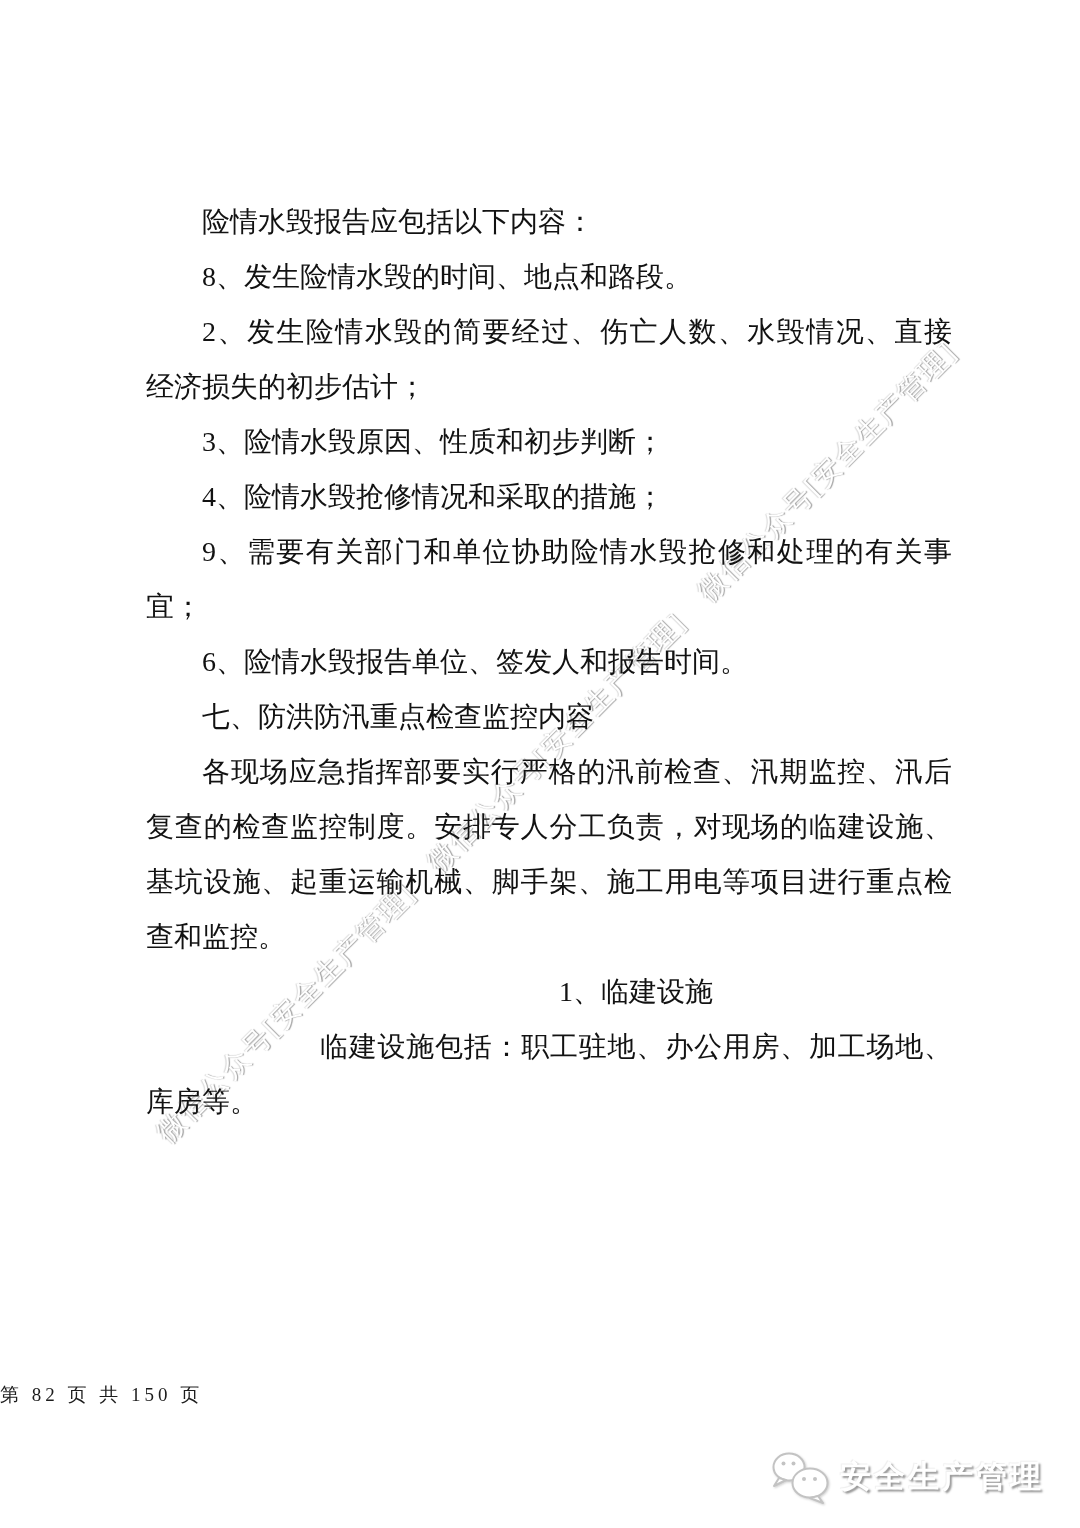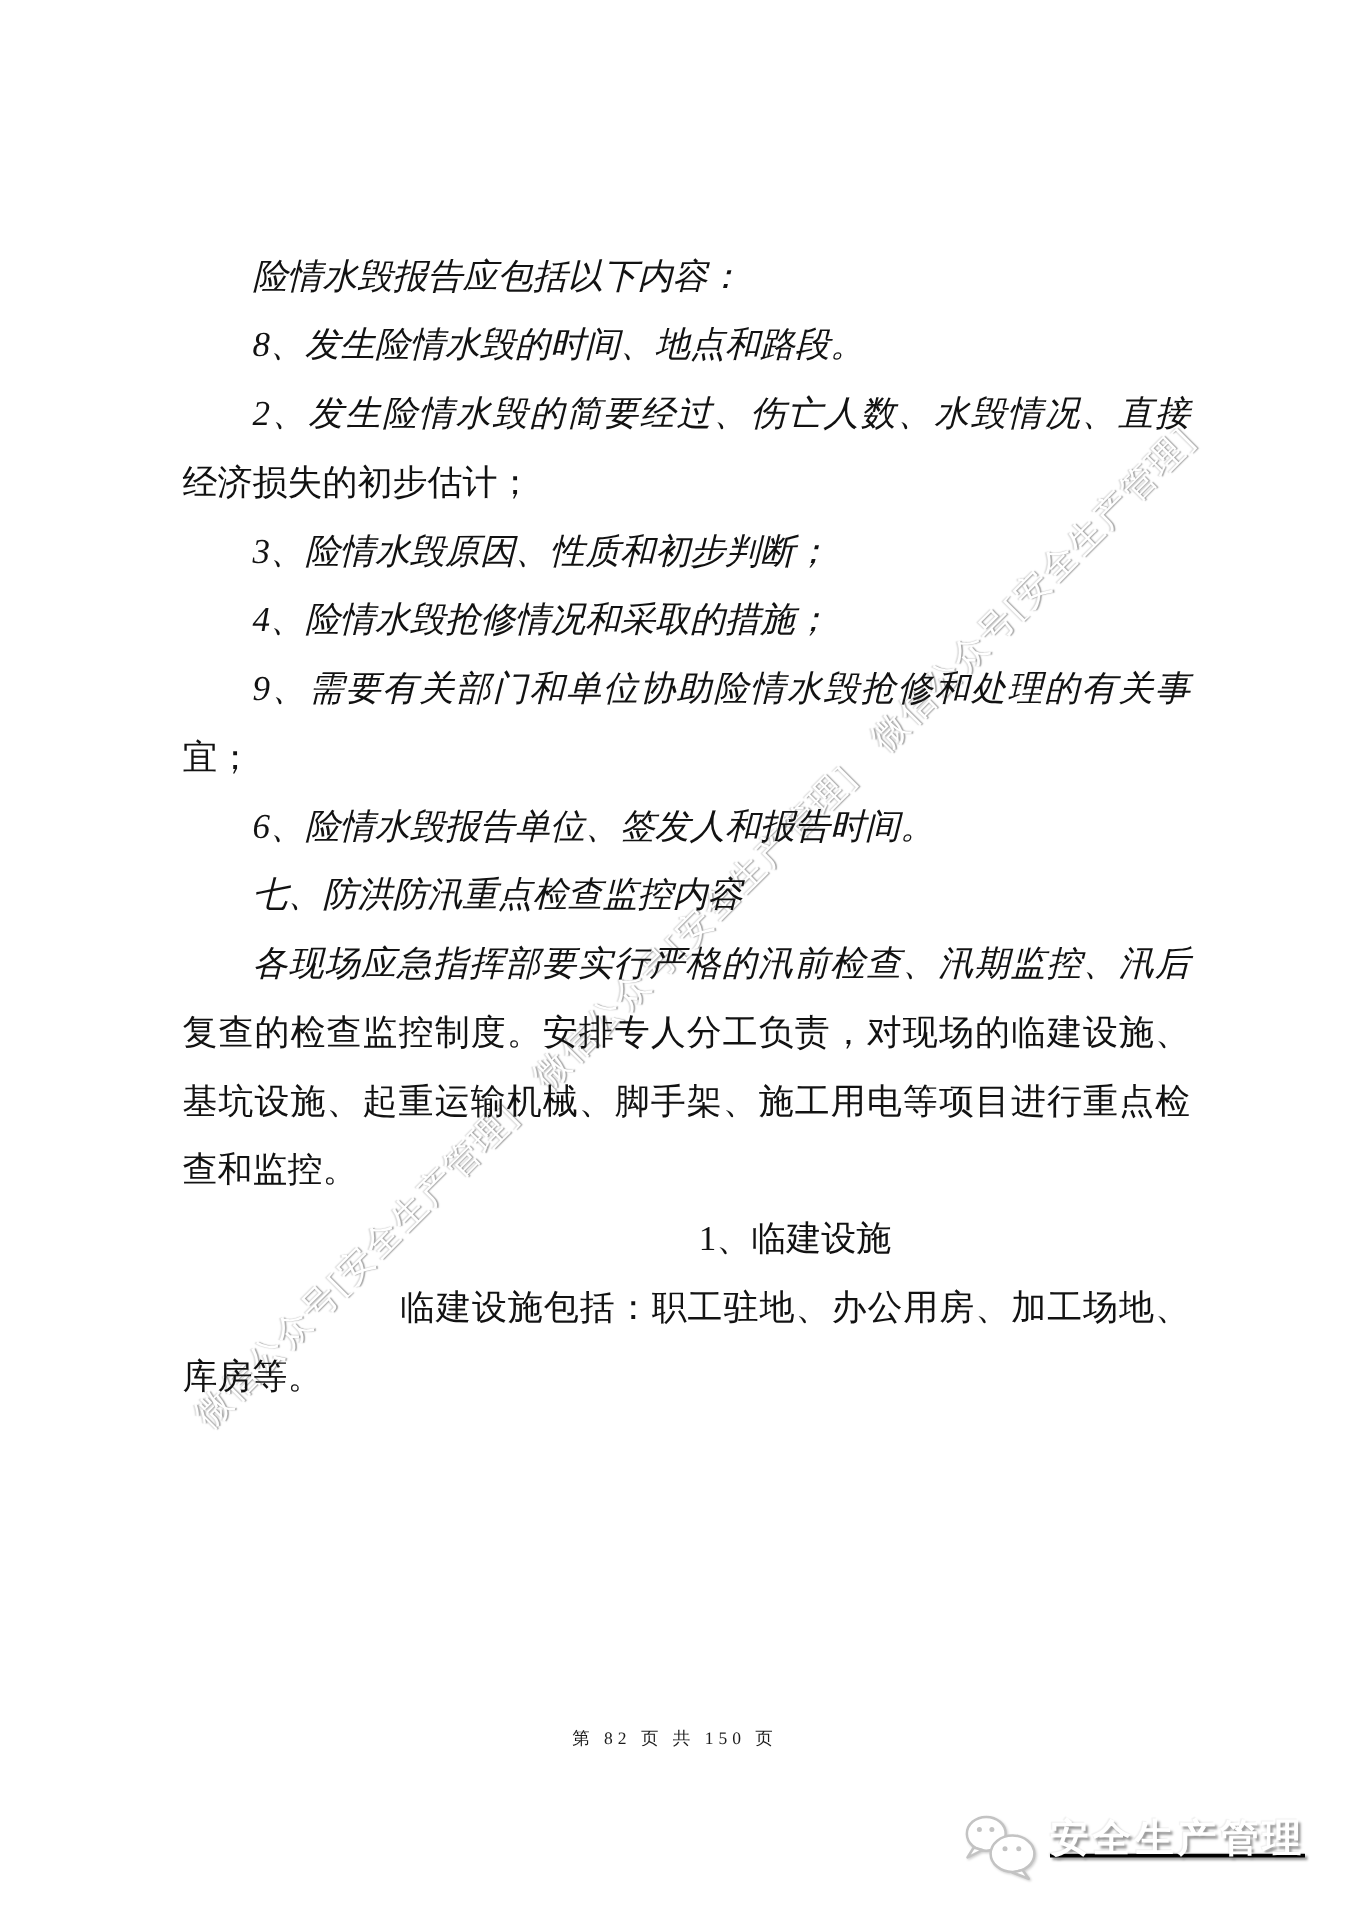--- a/index.html
+++ b/index.html
@@ -18,21 +18,21 @@
     width: 806px;
     z-index: 2;
   }
   .line {
     height: 55px;
     line-height: 55px;
     font-size: 28px;
     color: #121212;
     font-family: "Liberation Serif", serif;
   }
-  .ind2 { text-indent: 56px; font-style: italic; }
+  .ind2 { text-indent: 56px; }
   .ind7 { text-indent: 174px; text-align: center; }
   .fill { text-align: justify; text-align-last: justify; }
 
   
   .watermark {
     position: absolute;
     left: 152px; top: 1128px;
     transform: rotate(-45deg);
     transform-origin: 0 0;
     white-space: nowrap;
@@ -43,34 +43,33 @@
     text-shadow: 1px 1px 1px #a6a6a6, -1px -1px 1px #dedede;
     z-index: 1;
     font-family: "Liberation Serif", serif;
   }
 
   
   .page-num {
     position: absolute;
     left: 0; top: 1382px;
     width: 100%;
-    text-align: center;
-    font-size: 14px;
+    font-size: 19px;
     letter-spacing: 4px;
     color: #1c1c1c;
     z-index: 2;
   }
 
   
   .brand {
     position: absolute;
     top: 1450px; right: 36px;
     display: flex;
+    align-items: center;
     z-index: 3;
-    text-decoration: underline;
   }
   .brand .icon-wrap {
     width: 66px; height: 54px;
     margin-right: 6px;
     filter: drop-shadow(1px 1px 1px #cfcfcf);
   }
   .brand-label {
     font-family: "Liberation Sans", sans-serif;
     font-weight: bold;
     font-size: 31px;

